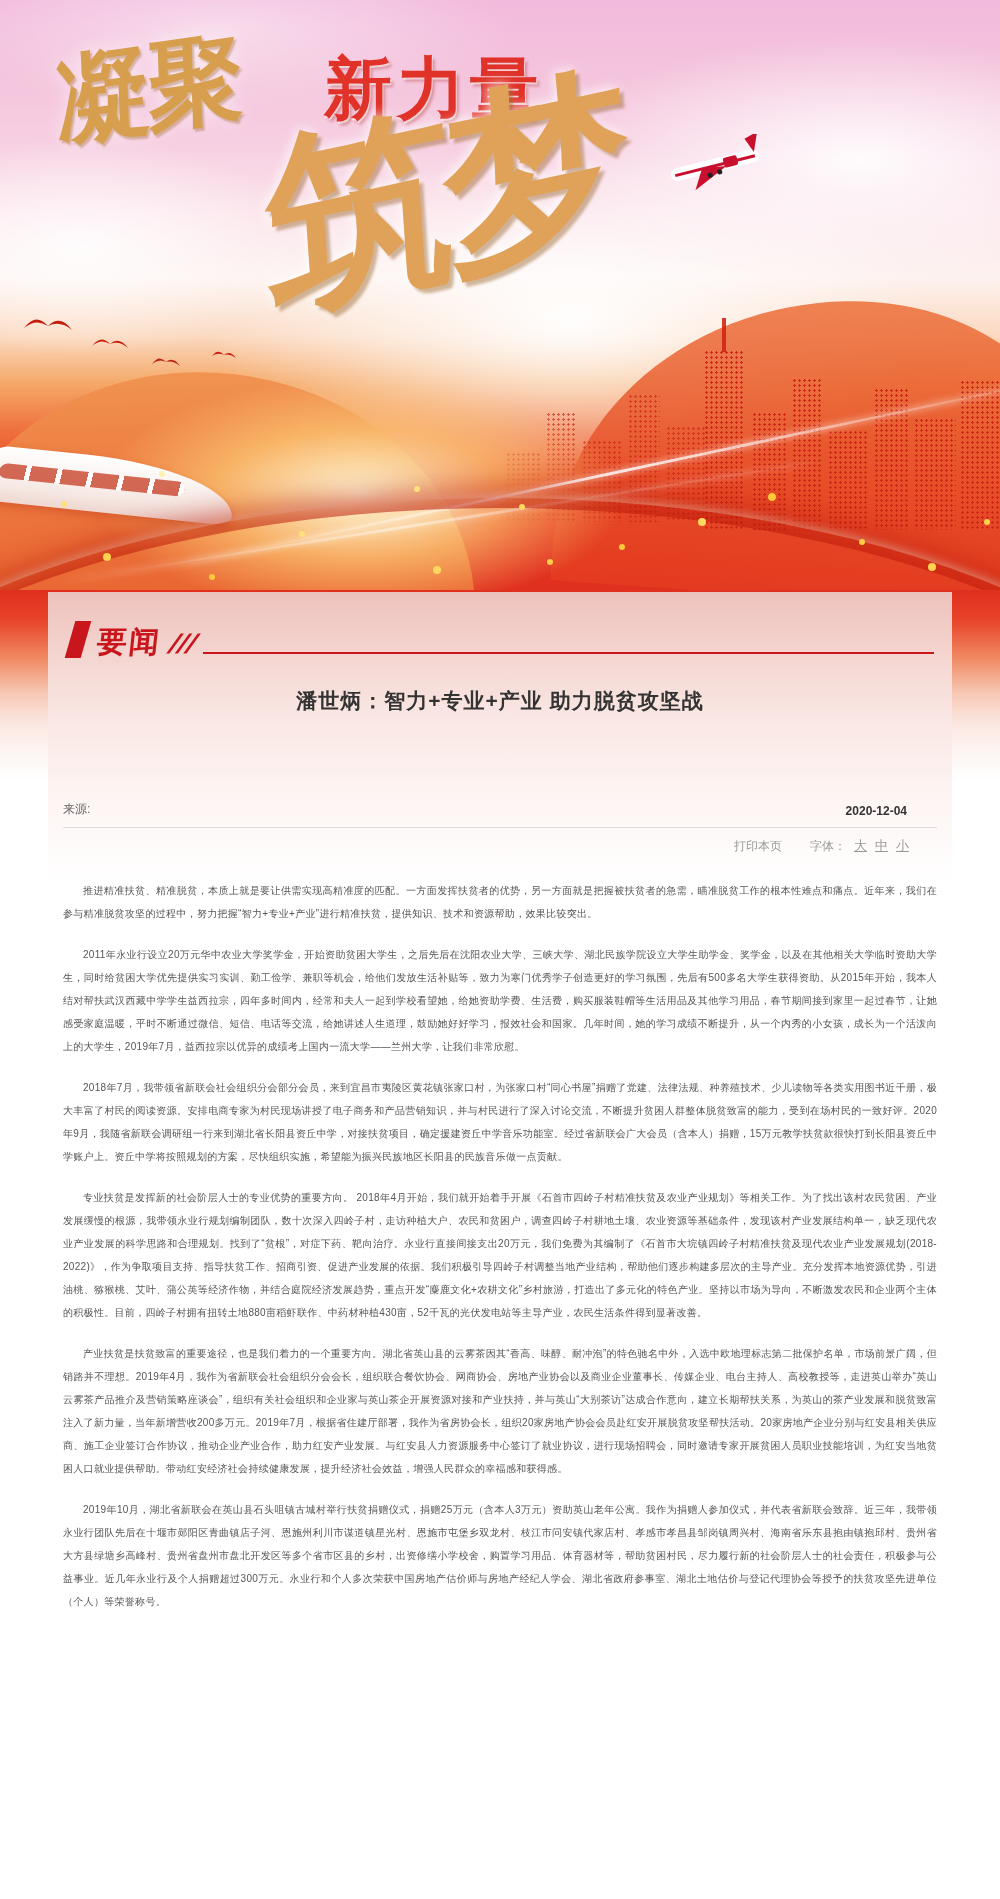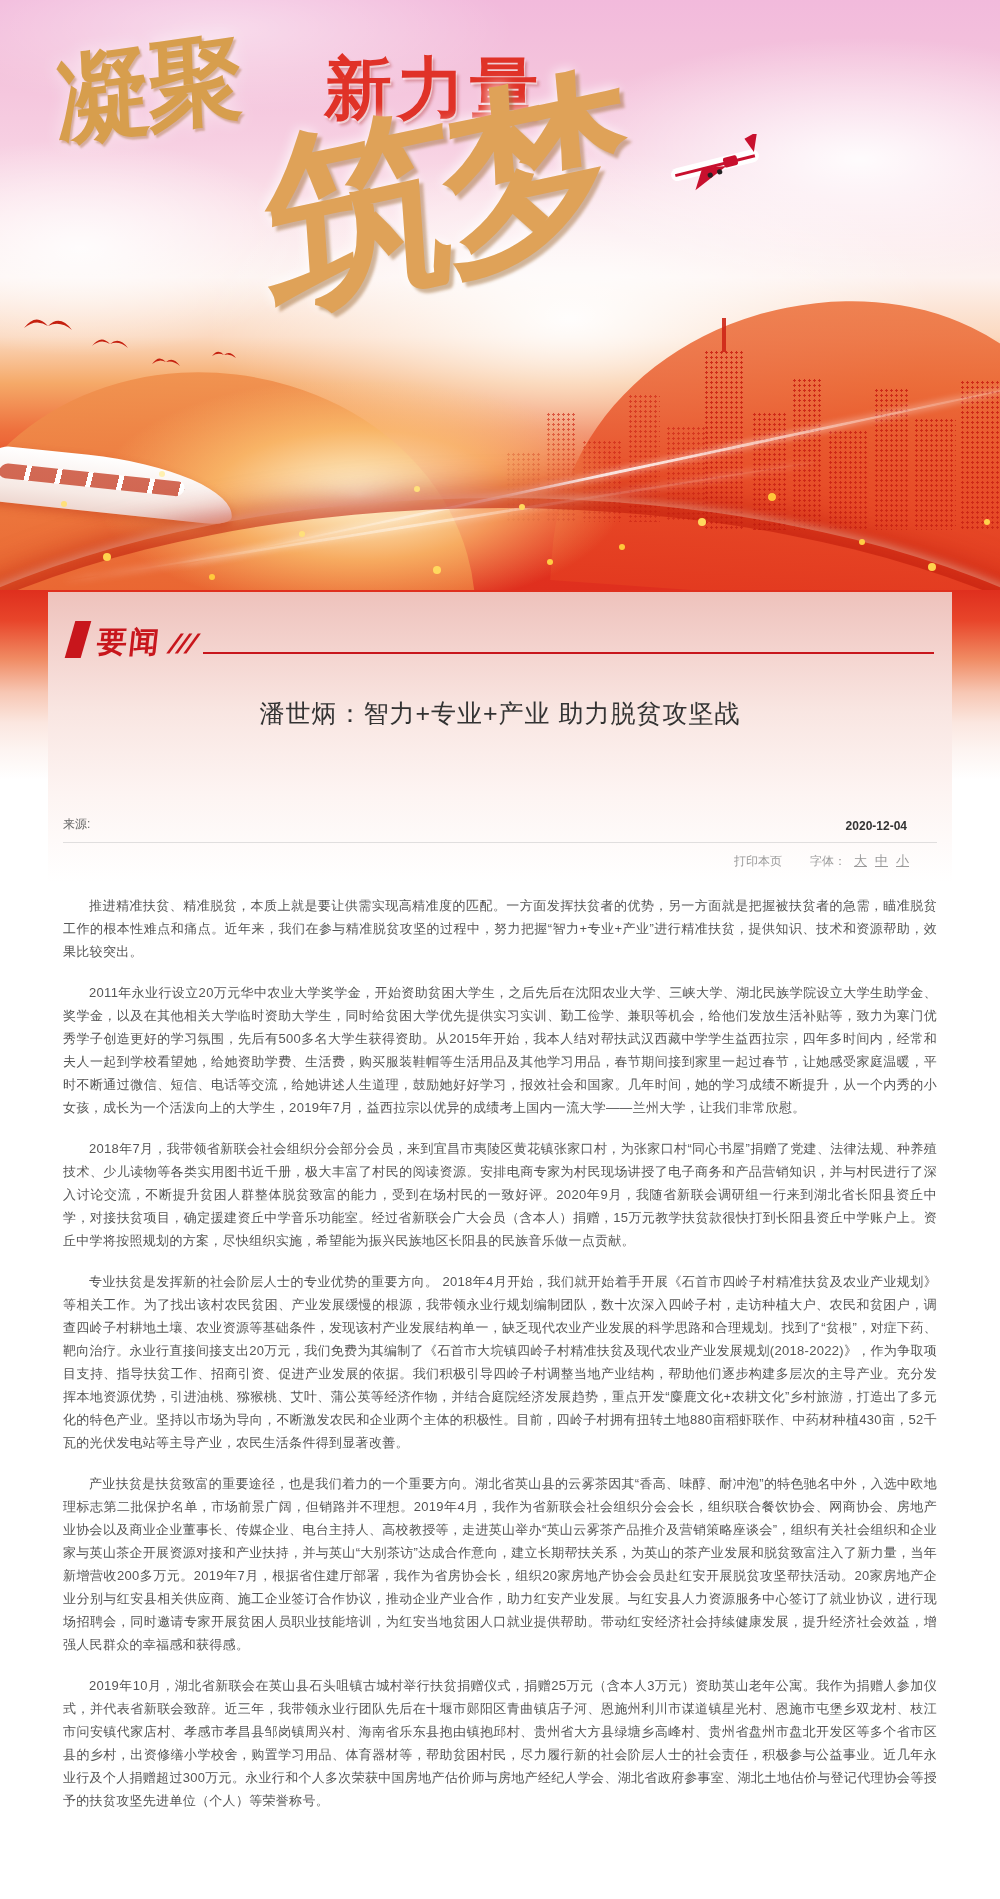--- a/index.html
+++ b/index.html
@@ -82,36 +82,36 @@
     background:linear-gradient(180deg,#eec2bc 0px,#f4d4cf 60px,#f9e6e2 120px,#fdf4f2 200px,#ffffff 290px); }
 
   .section-header { display:flex; align-items:flex-end; height:44px; padding-left:7px; }
   .red-block { width:16px; height:37px; background:#c8161c; transform:skewX(-16deg); margin:0 11px 2px 0; }
   .section-label { font-size:30px; font-weight:bold; color:#c8161c; letter-spacing:2px; line-height:1.2;
     font-family:"Liberation Serif","DejaVu Serif",serif; transform:skewX(-6deg); }
   .section-slashes { font-size:27px; font-weight:bold; color:#c8161c; transform:skewX(-28deg);
     letter-spacing:1px; margin:0 6px 0 10px; line-height:1.2; }
   .section-line { flex:1; height:2px; background:#c8161c; margin:0 3px 6px 0; }
 
-  .article-title { margin-top:37px; text-align:center; font-size:25px; font-weight:normal; color:#333;
+  .article-title { margin-top:27px; text-align:center; font-size:21px; font-weight:bold; color:#333;
     letter-spacing:1px; }
 
   .meta-row { margin-top:86px; display:flex; justify-content:space-between; align-items:flex-end;
     padding:0 30px 0 0; font-size:12px; }
   .source-label { color:#666; }
   .article-date { color:#333; font-weight:600; }
   .divider { margin-top:9px; height:1px; background:#e0dede; }
   .print-row { margin-top:9px; display:flex; justify-content:flex-end; align-items:center;
     padding-right:28px; font-size:12px; color:#999; }
   .print-link { color:#999; text-decoration:none; margin-right:28px; cursor:pointer; }
   .font-label { color:#999; }
   .font-size-link { color:#999; text-decoration:underline; margin-left:8px; font-size:13px; cursor:pointer; }
 
   .article-body { margin-top:24px; }
-  .article-body p { font-size:13px; line-height:23px; color:#555; text-align:justify;
+  .article-body p { font-size:10px; line-height:23px; color:#555; text-align:justify;
     text-indent:2em; margin:0 0 18px; letter-spacing:.3px; }
 </style>
 </head>
 <body>
 
 <div class="page">
 
   <div class="banner">
     <div class="mtn mtn1"></div>
     <div class="mtn mtn2"></div>

